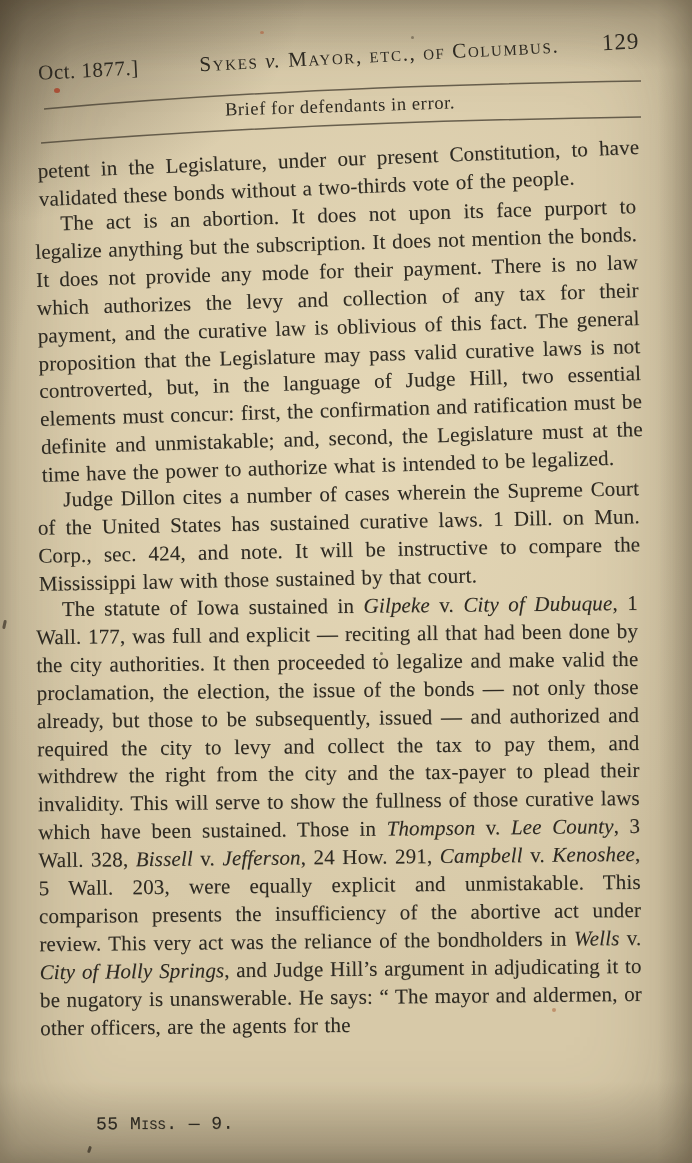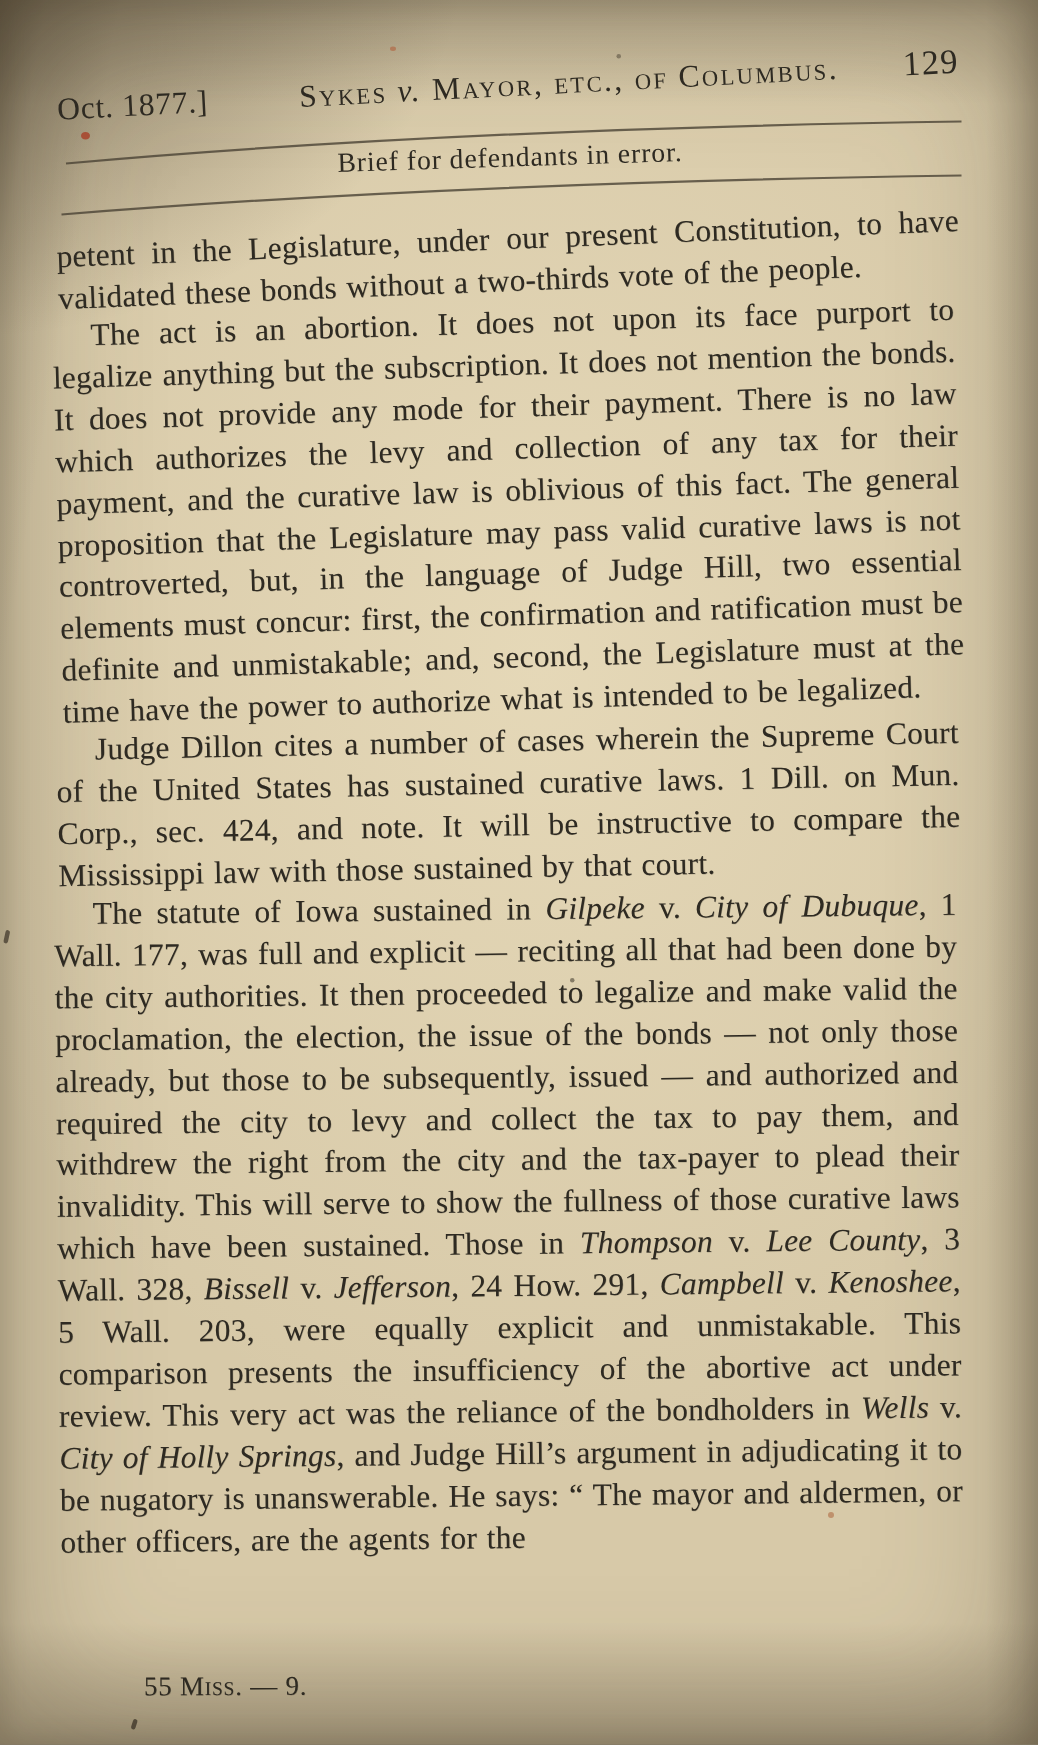--- a/index.html
+++ b/index.html
@@ -50,20 +50,21 @@
   .p2{transform:rotate(-1.7deg);}
   .p3{transform:rotate(-1.1deg);}
   .p4{transform:rotate(-0.6deg);}
   .it{font-style:italic;}
   .sc{font-variant:small-caps;}
   
   .volume-note{
     position:absolute; left:96px; top:1114px; font-size:18px;
     letter-spacing:0.5px; transform:rotate(-0.2deg);
     text-shadow:0.3px 0.3px 0 rgba(46,42,34,0.28);
+    font-family:Liberation Mono, monospace;
   }
   
   .speck{position:absolute; border-radius:50%; pointer-events:none;}
   .sp-red1{left:54px; top:88px; width:6px; height:5px; background:#a8432a; opacity:.85;}
   .sp-red2{left:260px; top:31px; width:4px; height:3px; background:#b05a35; opacity:.55;}
   .sp-red3{left:552px; top:1008px; width:4px; height:4px; background:#a85a30; opacity:.5;}
   .sp-dark1{left:3px; top:620px; width:3px; height:9px; background:#3a3226; opacity:.7; border-radius:2px; transform:rotate(12deg);}
   .sp-dark2{left:88px; top:1146px; width:3px; height:7px; background:#3a3226; opacity:.75; border-radius:2px; transform:rotate(18deg);}
   .sp-dot1{left:380px; top:652px; width:3px; height:3px; background:#4a4234; opacity:.6;}
   .sp-dot2{left:411px; top:36px; width:3px; height:3px; background:#4a4234; opacity:.5;}

